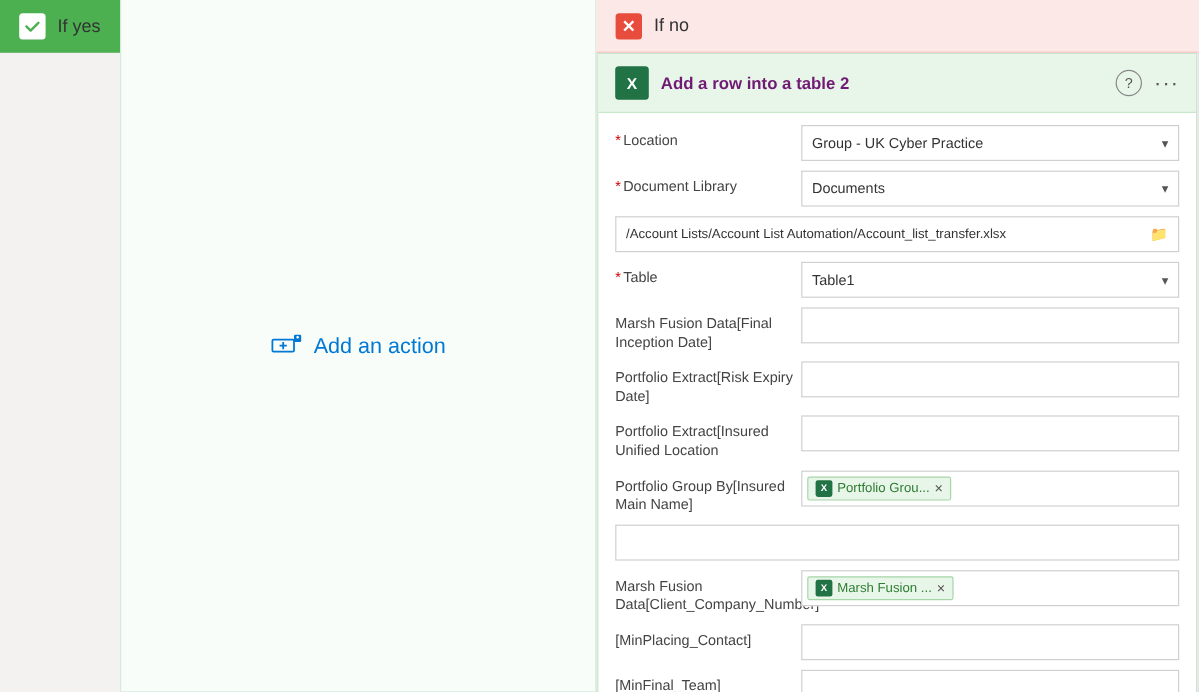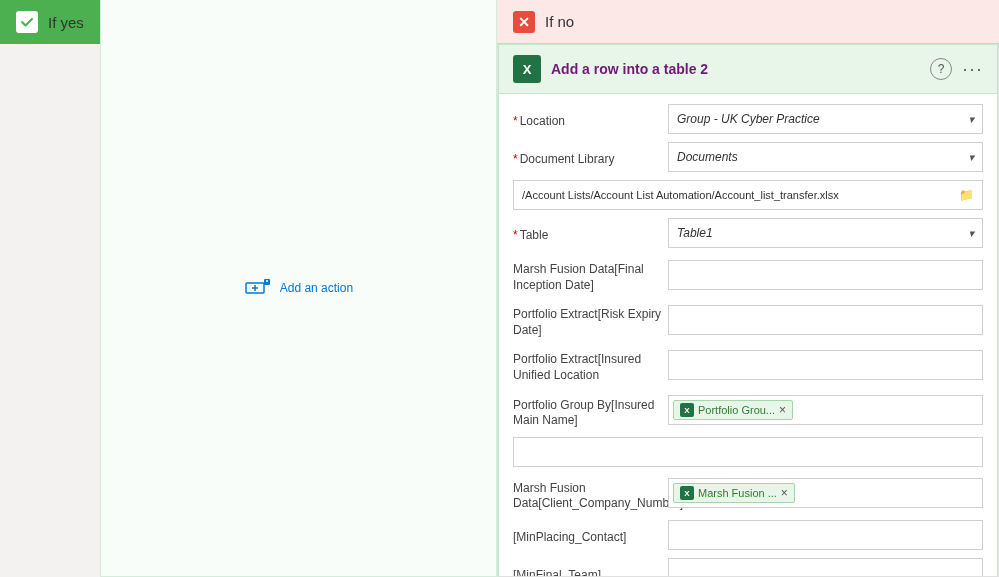--- a/index.html
+++ b/index.html
@@ -56,21 +56,21 @@
       align-items: center;
       justify-content: center;
     }
 
     .add-action-btn {
       display: flex;
       align-items: center;
       gap: 8px;
       color: #0078d4;
       cursor: pointer;
-      font-size: 12px;
+      font-size: 18px;
     }
 
     .add-action-icon {
       width: 28px;
       height: 22px;
       position: relative;
     }
 
     
     .right-panel {
@@ -173,21 +173,21 @@
       letter-spacing: 1px;
     }
 
     
     .form-body {
       padding: 10px 14px;
     }
 
     .form-row {
       display: flex;
-      align-items: center;
+      align-items: flex-start;
       margin-bottom: 8px;
       min-height: 30px;
     }
 
     .form-label {
       width: 155px;
       flex-shrink: 0;
       font-size: 12px;
       color: #444;
       padding-top: 6px;
@@ -203,21 +203,20 @@
       flex: 1;
       height: 30px;
       border: 1px solid #d0d0d0;
       background: white;
       font-size: 12px;
       padding: 0 8px;
       color: #333;
       display: flex;
       align-items: center;
       justify-content: space-between;
-      font-style: italic;
     }
 
     .form-control.dropdown {
       cursor: pointer;
     }
 
     .form-control-input {
       flex: 1;
       height: 30px;
       border: 1px solid #d0d0d0;

